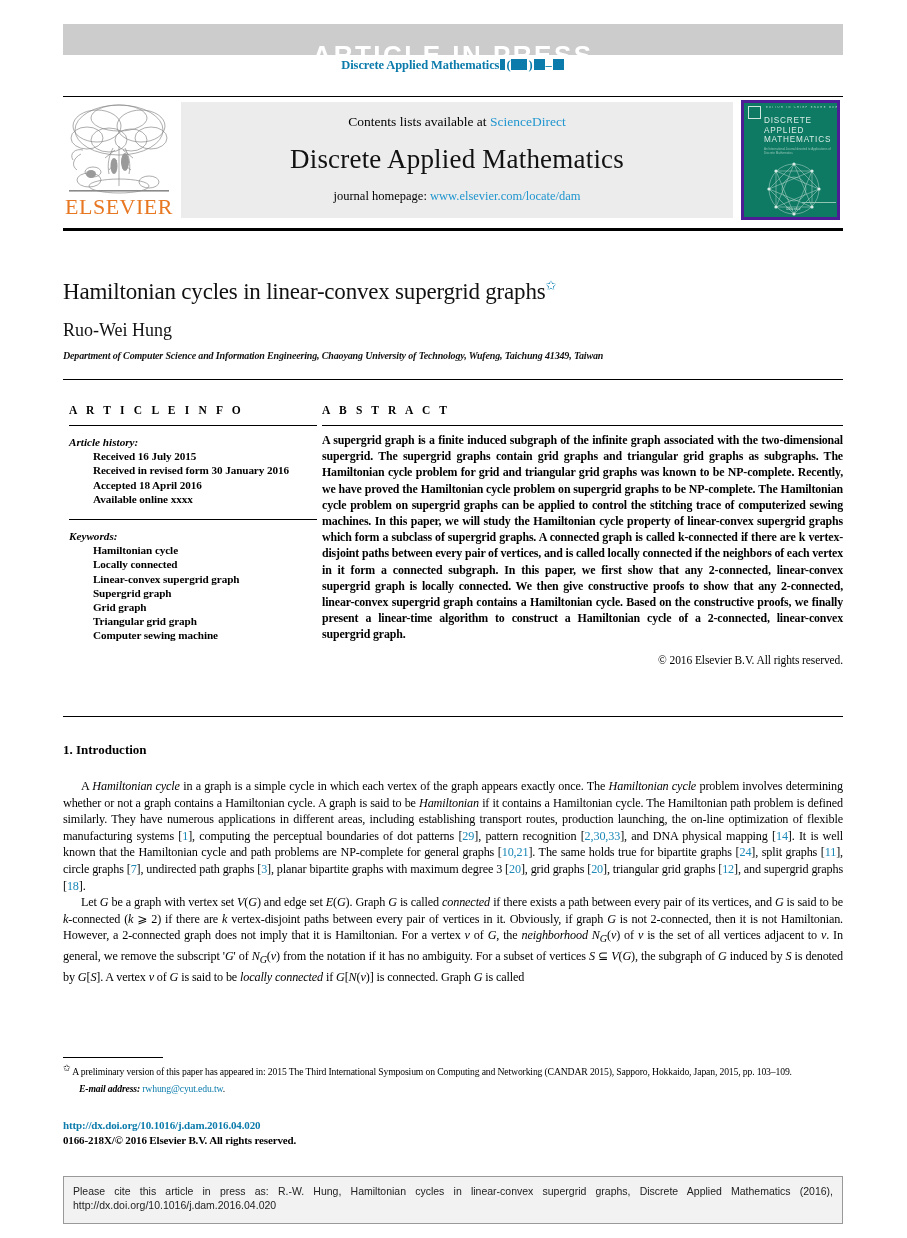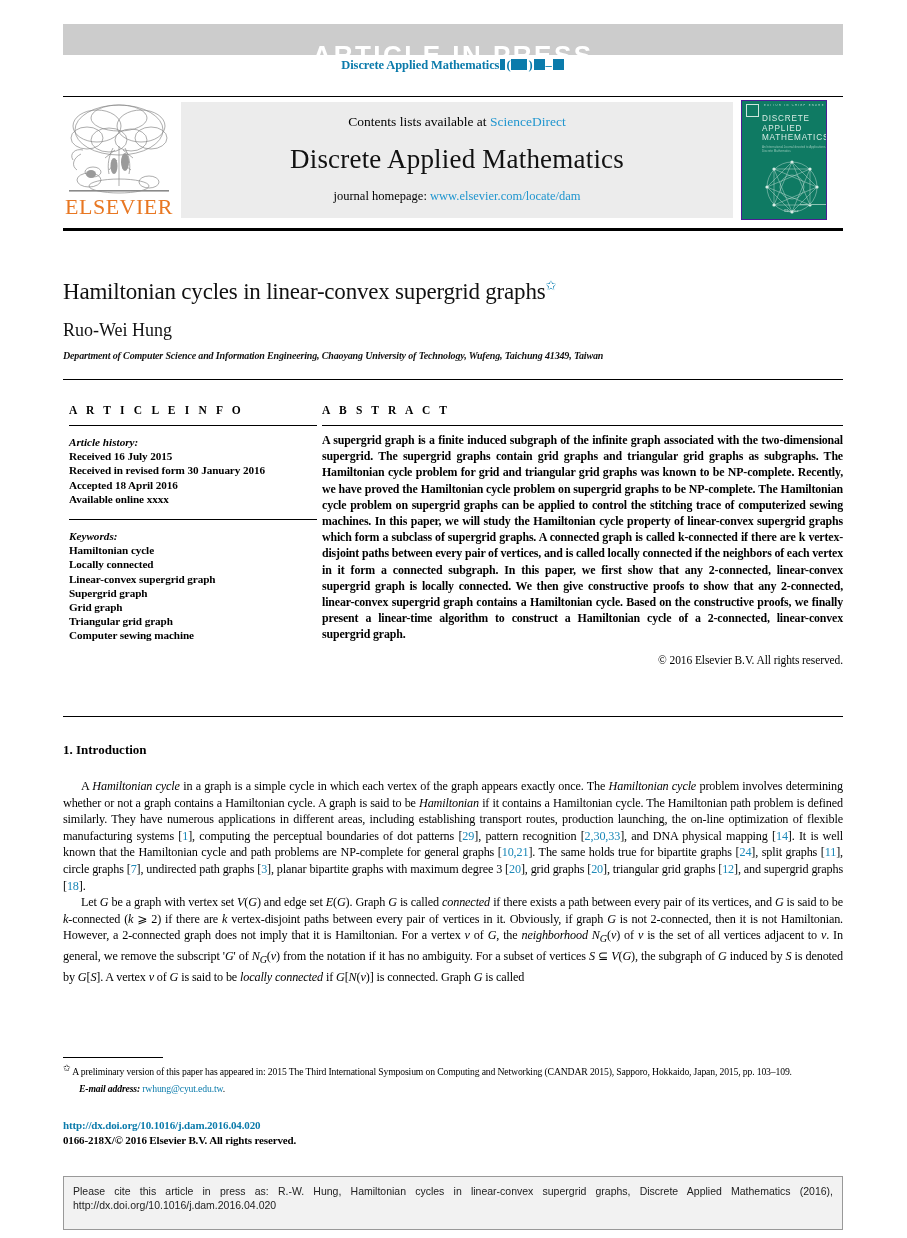--- a/index.html
+++ b/index.html
@@ -69,22 +69,22 @@
   .sd-link { color: #2196cf; }
   .journal-title {
     font-size: 27px; font-family: "Liberation Serif", serif;
     color: #111; letter-spacing: 0.2px;
   }
   .homepage-line {
     font-size: 12.5px; font-family: "Liberation Serif", serif;
   }
   .homepage-link { color: #2196cf; }
   .cover {
-    position: absolute; left: 678px; top: 0px; width: 86px; height: 120px;
-    background: #0f7a63; border: 1px solid #4c1d95;
+    position: absolute; left: 678px; top: 0px; width: 99px; height: 120px;
+    background: #0f7a63; border: 3px solid #4c1d95;
     overflow: hidden;
   }
   .cover-tiny {
     position: absolute; left: 22px; top: 3px; width: 74px;
     font-size: 2.6px; color: #bfe0d6; letter-spacing: 1.4px;
     font-family: "Liberation Sans", sans-serif; white-space: nowrap;
     overflow: hidden;
   }
   .cover-el {
     position: absolute; left: 4px; top: 3px; width: 13px; height: 13px;
@@ -145,21 +145,21 @@
     position: absolute; left: 322px; top: 404px; width: 521px;
   }
   .sec-head {
     font-family: "Liberation Serif", serif; font-weight: bold;
     font-size: 11.5px; letter-spacing: 3.2px; color: #000;
     margin-bottom: 9px;
   }
   .thin-rule { border-top: 1.1px solid #000; }
   .info-block { margin-top: 9px; font-size: 11.2px; line-height: 14.2px; }
   .info-label { font-style: italic; font-weight: bold; }
-  .info-line { font-weight: bold; letter-spacing: -0.1px; }
+  .info-line { font-weight: bold; letter-spacing: -0.1px; margin-left: 24px; }
   .info-sep { margin-top: 13px; border-top: 1.1px solid #000; }
   .abs-rule { border-top: 1.6px solid #000; margin-bottom: 6px; }
   .abstract-text {
     font-size: 11.9px; line-height: 16.2px; text-align: justify;
     font-weight: bold; font-family: "Liberation Serif", serif;
     letter-spacing: -0.15px; color: #000;
   }
   .copyright {
     margin-top: 11px; text-align: right;
     font-size: 11.5px; font-weight: normal; letter-spacing: -0.1px;
@@ -203,21 +203,21 @@
     font-size: 11px; color: #0b7bab; font-weight: bold;
     letter-spacing: -0.15px;
   }
   .issn-line {
     position: absolute; left: 63px; top: 1134px;
     font-size: 11px; font-weight: bold; letter-spacing: -0.15px;
   }
 
   
   .cite-box {
-    position: absolute; left: 63px; top: 1176px; width: 780px; height: 54px;
+    position: absolute; left: 63px; top: 1176px; width: 780px; height: 48px;
     background: #f2f2f2; border: 1px solid #999;
     padding: 7px 9px;
     font-family: "Liberation Sans", sans-serif;
     font-size: 10.5px; line-height: 14px; color: #222;
     text-align: justify;
   }
 </style>
 </head>
 <body>
 

